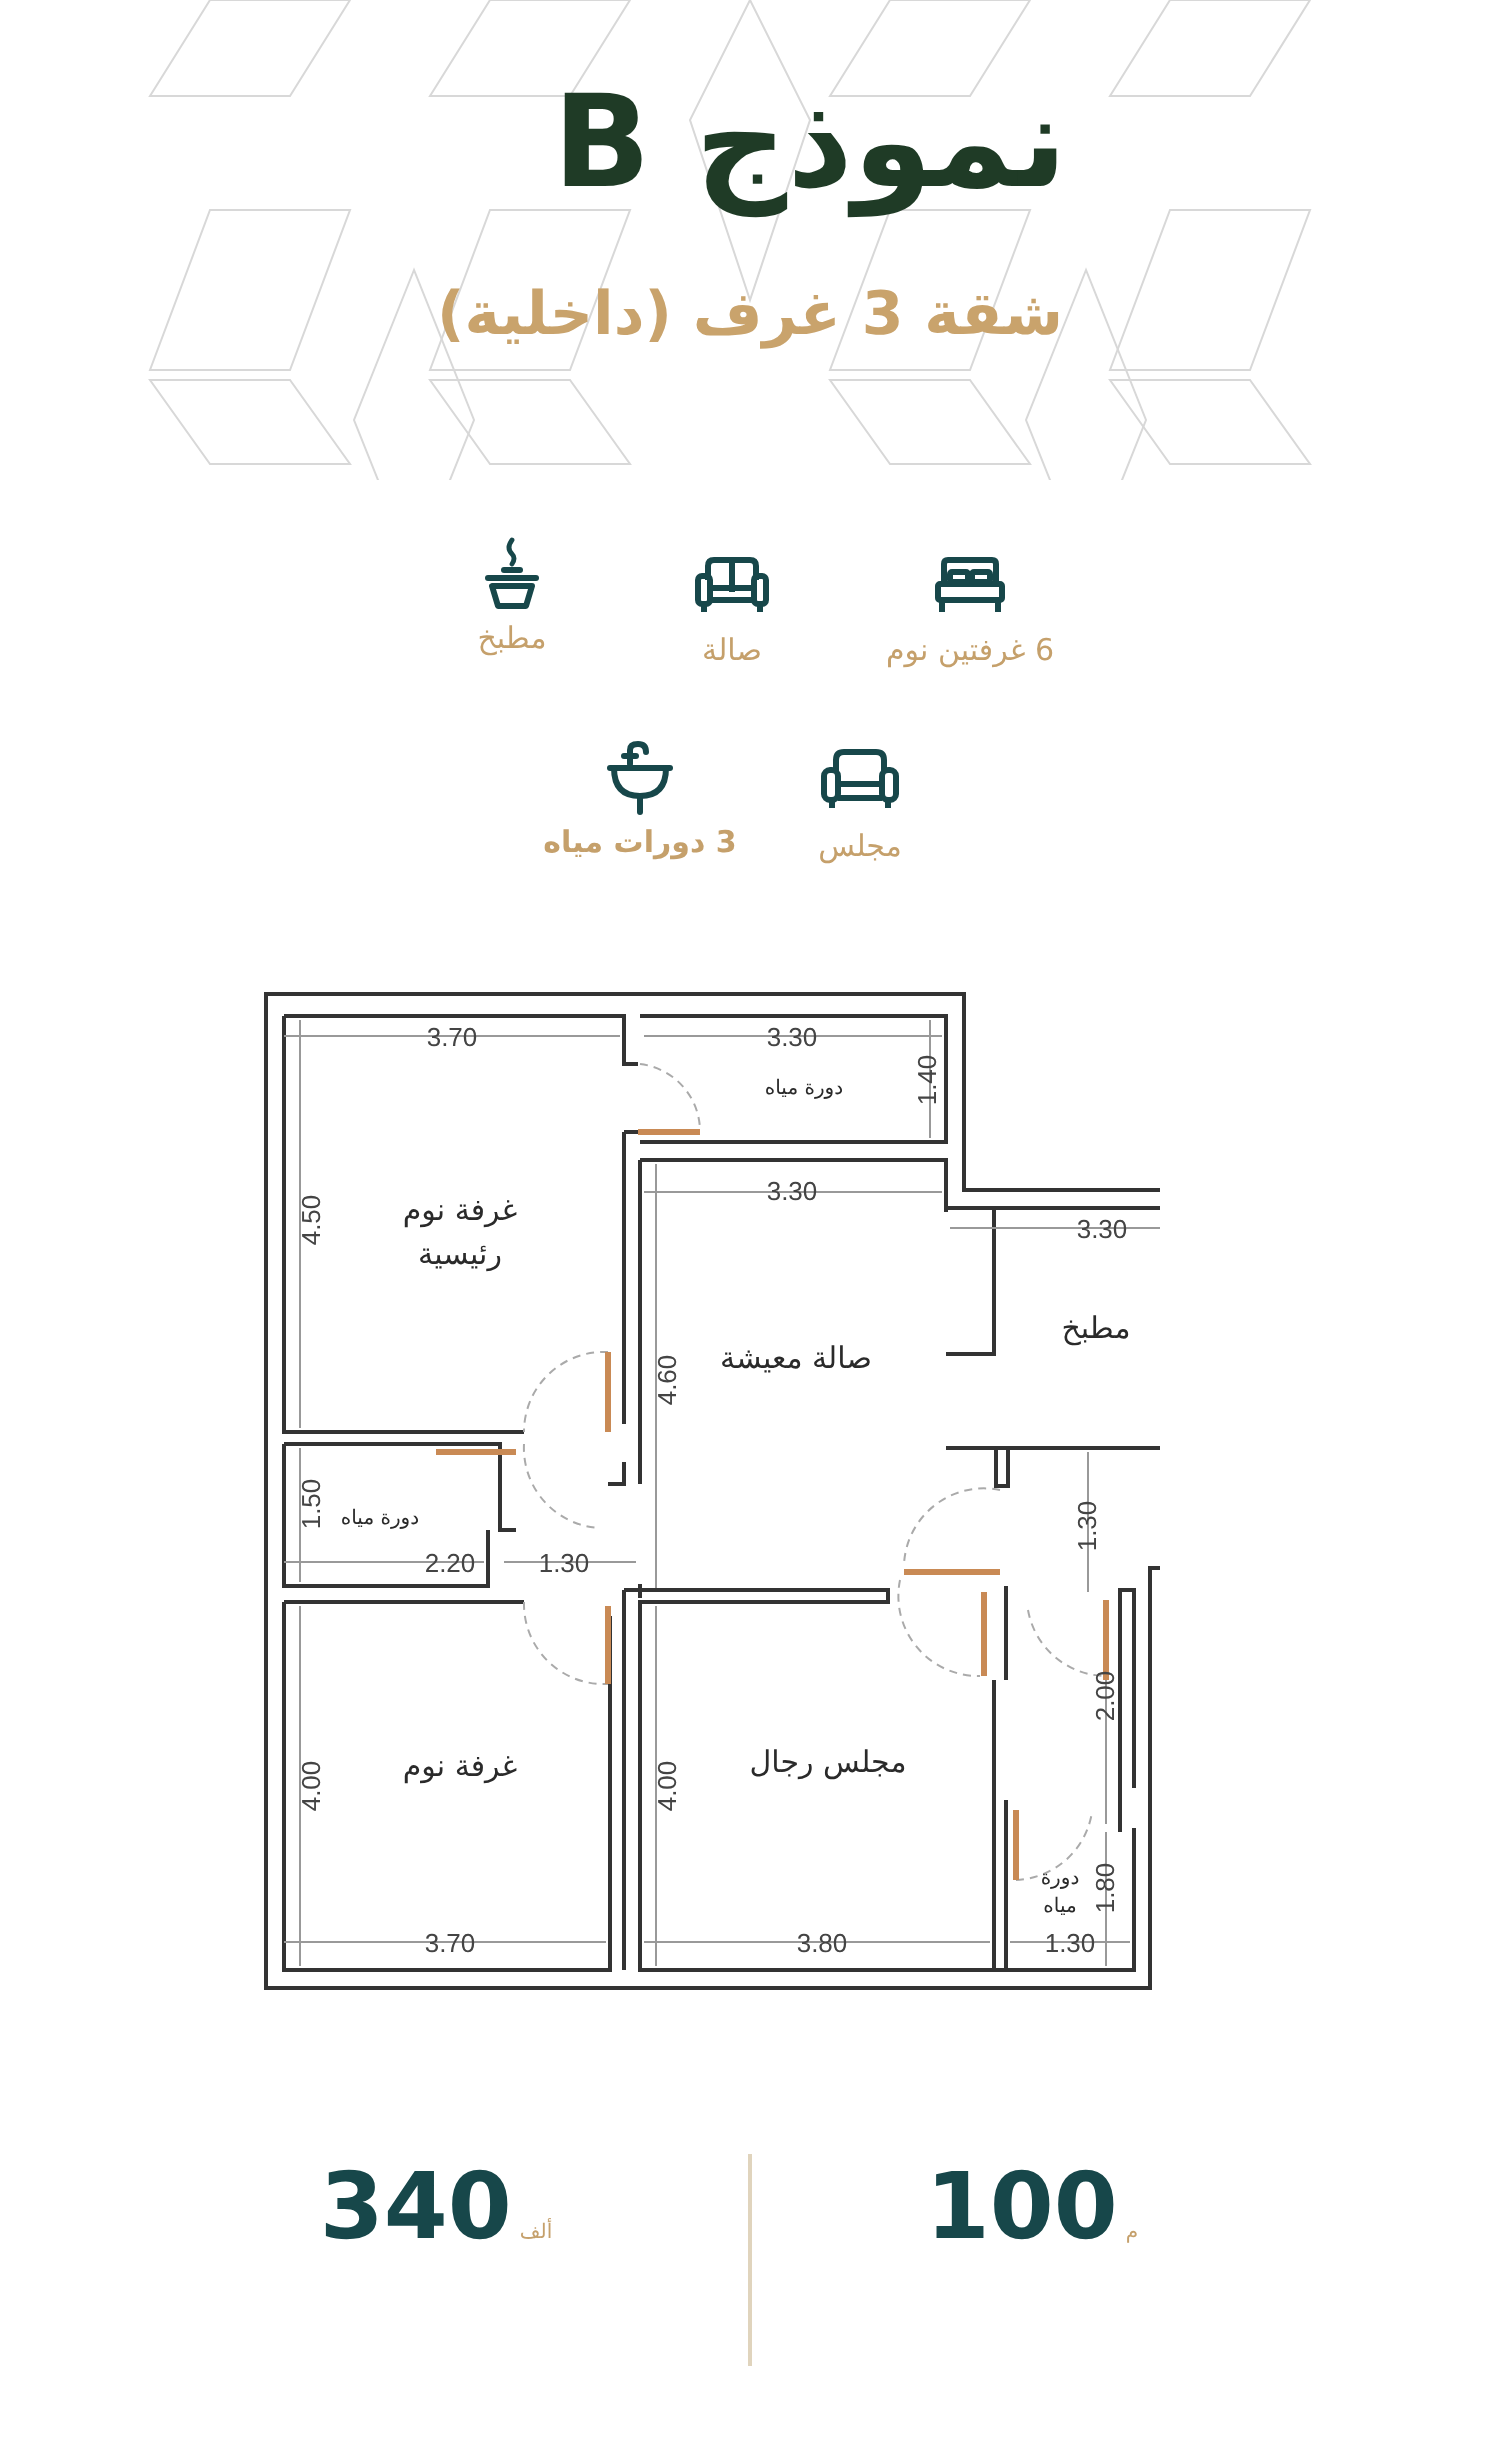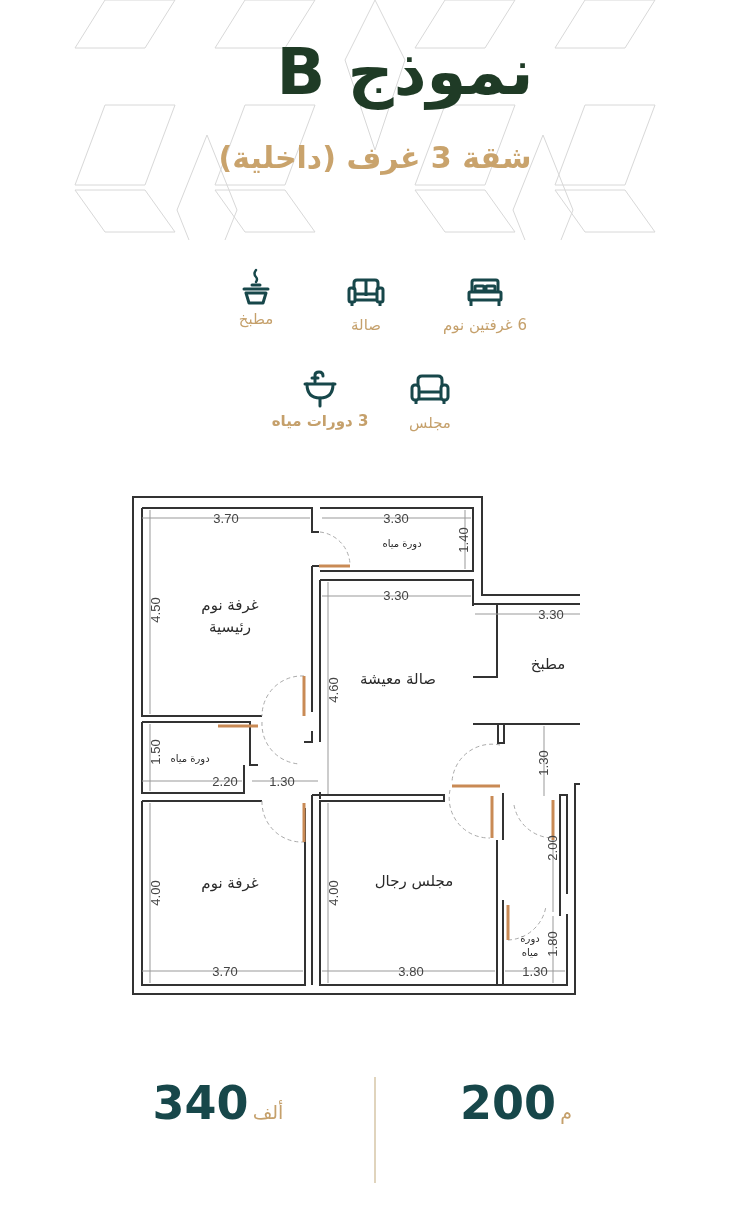--- a/index.html
+++ b/index.html
@@ -11,21 +11,21 @@
   .subtitle { position:absolute; left:0; width:750px; top:143px; text-align:center; direction:rtl;
               font-size:30px; font-weight:bold; color:#c9a36c; line-height:1; }
   .feat { position:absolute; width:130px; text-align:center; }
   .feat svg { display:block; margin:0 auto; }
   .feat .lbl { display:block; direction:rtl; font-size:15px; color:#c5a06b; margin-top:8px; }
   .plan { position:absolute; left:130px; top:495px; width:450px; height:502px; }
   .dim { font-family:"Liberation Sans", sans-serif; font-size:13px; fill:#444; }
   .room { font-family:"DejaVu Sans", sans-serif; fill:#2a2a2a; }
   .stat { position:absolute; top:0; width:200px; text-align:center; }
   .num { font-family:"DejaVu Sans", sans-serif; font-size:46px; font-weight:bold; color:#17474a; line-height:1;text-align:right; }
-  .unit { font-size:19px; color:#c5a06b; margin:0 4px; }
+  .unit { font-size:10px; color:#c5a06b; margin:0 4px; }
   .slabel { display:block; font-size:40px; color:#17474a; direction:rtl; margin-top:6px; line-height:1; }
   .divider { position:absolute; left:374px; top:1077px; width:2px; height:106px; background:#e0d4bd; }
 </style>
 </head>
 <body>
 
 <svg class="pattern" viewBox="0 0 750 240">
   <g fill="none" stroke="#d8d8d8" stroke-width="1">
     <path d="M105 0 L175 0 L145 48 L75 48 Z"></path>
     <path d="M245 0 L315 0 L285 48 L215 48 Z"></path>
@@ -214,21 +214,21 @@
   <text class="room" x="230" y="888" font-size="15" text-anchor="middle" direction="rtl">غرفة نوم</text>
   <text class="room" x="414" y="886" font-size="15" text-anchor="middle" direction="rtl">مجلس رجال</text>
   <text class="room" x="530" y="942" font-size="10" text-anchor="middle" direction="rtl">دورة</text>
   <text class="room" x="530" y="956" font-size="10" text-anchor="middle" direction="rtl">مياه</text>
 </svg>
 
 <div class="divider"></div>
 
 <div class="stat" style="left:418px; top:1080px;">
   <div>
-    <span class="unit">م</span><span class="num">200</span>
+    <span class="unit">م</span><span class="num">100</span>
   </div>
 </div>
 
 <div class="stat" style="left:120px; top:1080px;">
   <div>
     <span class="unit">ألف</span><span class="num">340</span>
   </div>
 </div>
 
 </body></html>

